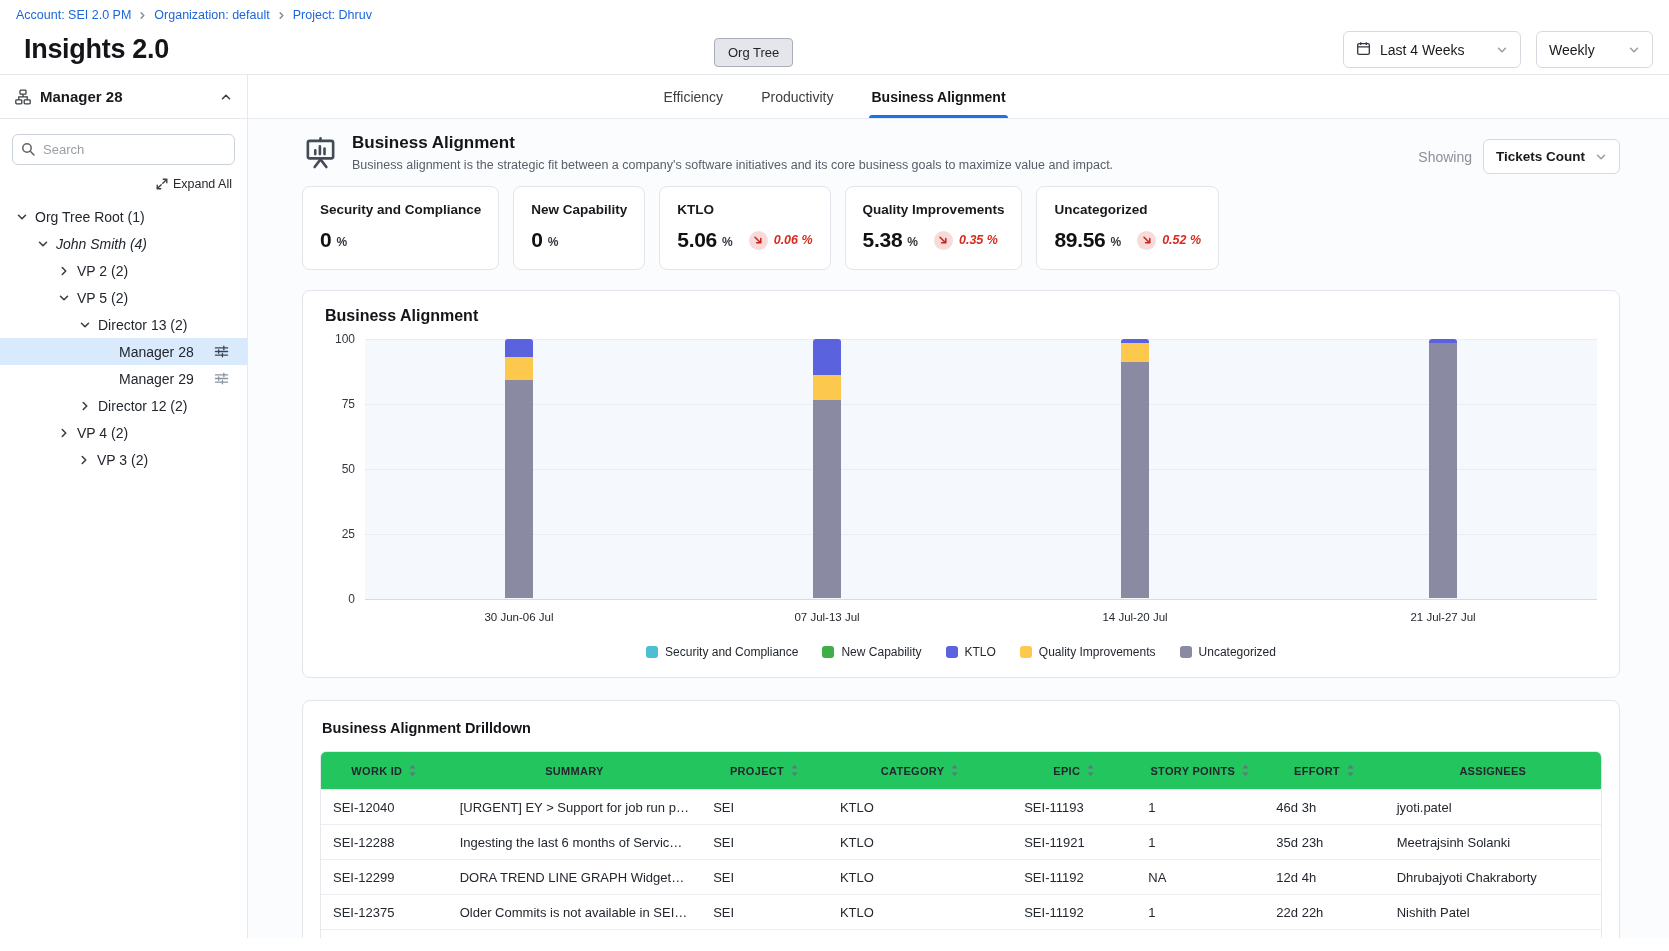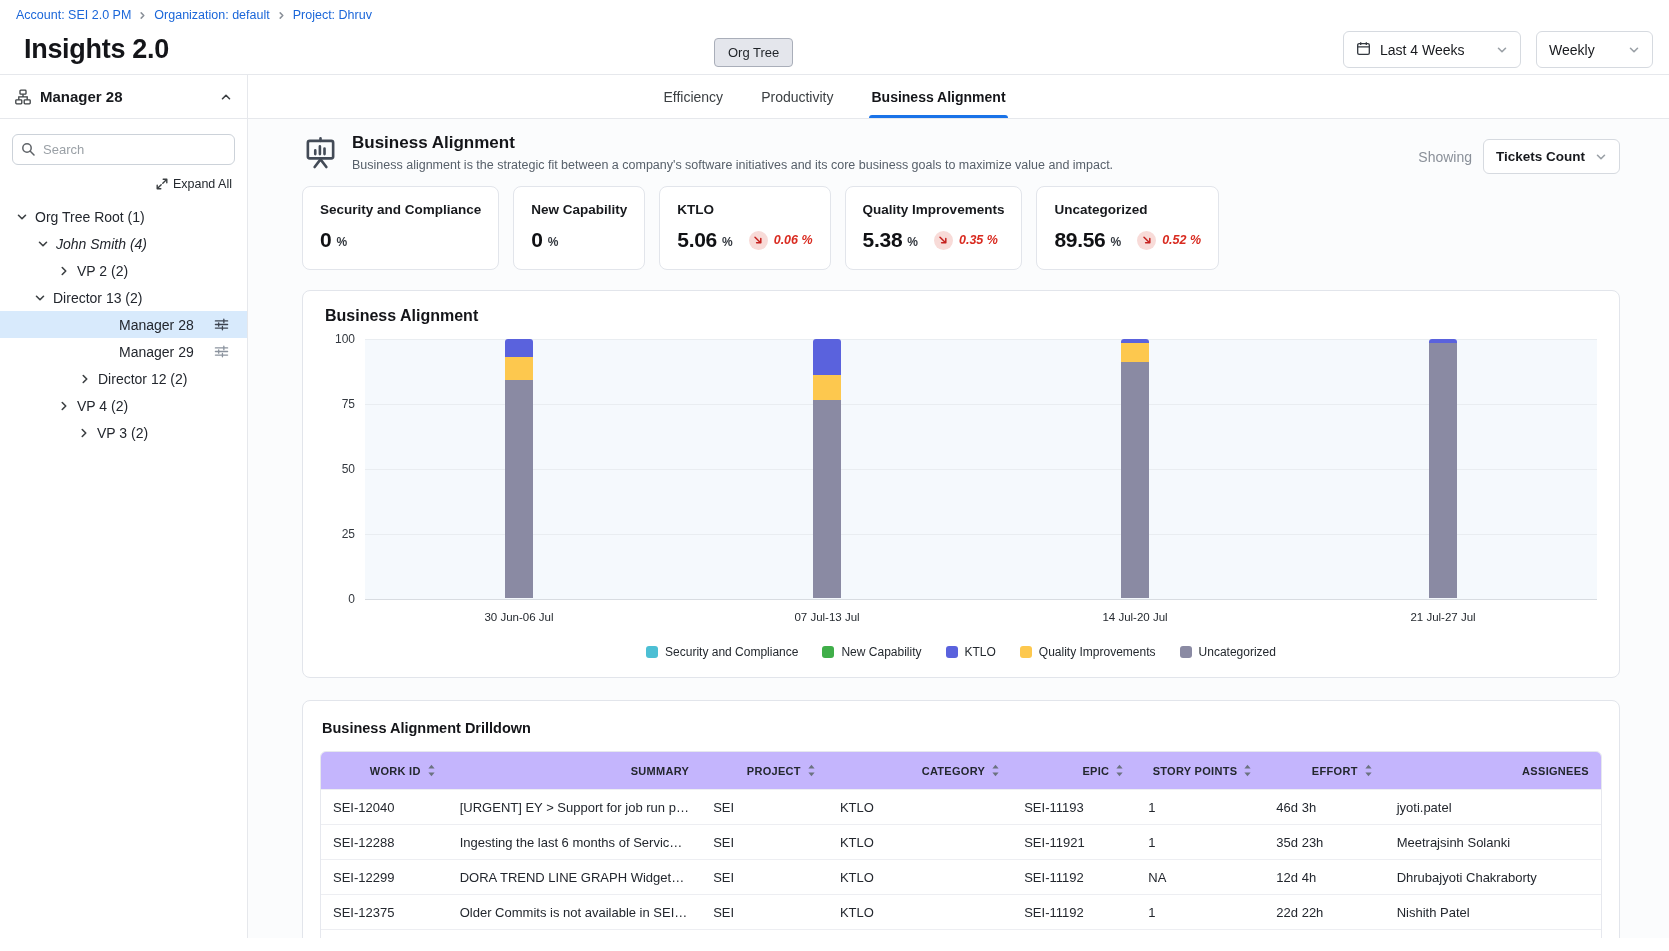--- a/index.html
+++ b/index.html
@@ -90,21 +90,21 @@
   .xlabel { position:absolute; transform:translateX(-50%); font-size:11.5px; color:#24292f; white-space:nowrap; }
   .legend { display:flex; justify-content:center; gap:24px; margin-top:14px; margin-bottom:4px; }
   .legend-item { display:flex; align-items:center; gap:7px; font-size:12px; color:#24292f; cursor:pointer; }
   .legend-swatch { width:12px; height:12px; border-radius:3px; flex-shrink:0; }
 
   
   .drill-card { background:#fff; border:1px solid #e2e5eb; border-radius:8px; margin-top:22px; padding:19px 17px 20px; }
   .drill-title { font-size:14.5px; font-weight:800; color:#141519; margin-left:2px; }
   .table-container { border:1px solid #e6e8ee; border-radius:6px; margin-top:15px; overflow:hidden; }
   table { width:100%; border-collapse:collapse; table-layout:fixed; }
-  thead th { background:#c4b5fd; text-align:right; font-size:11px; font-weight:700; letter-spacing:.3px;
+  thead th { background:#22c55e; text-align:center; font-size:11px; font-weight:700; letter-spacing:.3px;
     color:#23272e; padding:12px 12px; white-space:nowrap; cursor:pointer; }
   thead th .sort { color:#6b7280; vertical-align:-2px; margin-left:6px; }
   tbody td { font-size:13px; color:#23272e; padding:0 12px; height:35px; border-top:1px solid #edeef2;
     white-space:nowrap; overflow:hidden; text-overflow:ellipsis; }
   tbody tr { background:#fff; cursor:pointer; }
 </style>
 </head>
 <body>
 
 <header class="app-header">
@@ -203,21 +203,29 @@
           <span>John Smith (4)</span>
         </div>
         <div class="tree-item" style="padding-left: 56px;">
           <span class="tree-chevron">
             <svg width="12" height="12" viewBox="0 0 12 12" fill="none">
               <path d="M4.25 2.5L7.75 6l-3.5 3.5" stroke="currentColor" stroke-width="1.6" stroke-linecap="round" stroke-linejoin="round"></path>
             </svg>
           </span>
           <span>VP 2 (2)</span>
         </div>
-        <div class="tree-item" style="padding-left: 32px;">
+        <div class="tree-item" style="padding-left: 56px;">
+          <span class="tree-chevron">
+            <svg width="12" height="12" viewBox="0 0 12 12" fill="none">
+              <path d="M2.5 4.25L6 7.75l3.5-3.5" stroke="currentColor" stroke-width="1.6" stroke-linecap="round" stroke-linejoin="round"></path>
+            </svg>
+          </span>
+          <span>VP 5 (2)</span>
+        </div>
+        <div class="tree-item" style="padding-left: 77px;">
           <span class="tree-chevron">
             <svg width="12" height="12" viewBox="0 0 12 12" fill="none">
               <path d="M2.5 4.25L6 7.75l3.5-3.5" stroke="currentColor" stroke-width="1.6" stroke-linecap="round" stroke-linejoin="round"></path>
             </svg>
           </span>
           <span>Director 13 (2)</span>
         </div>
         <div class="tree-item selected" style="padding-left: 119px;">
           <span>Manager 28</span>
           <span class="tree-settings" style="color: rgb(61, 68, 80);">

